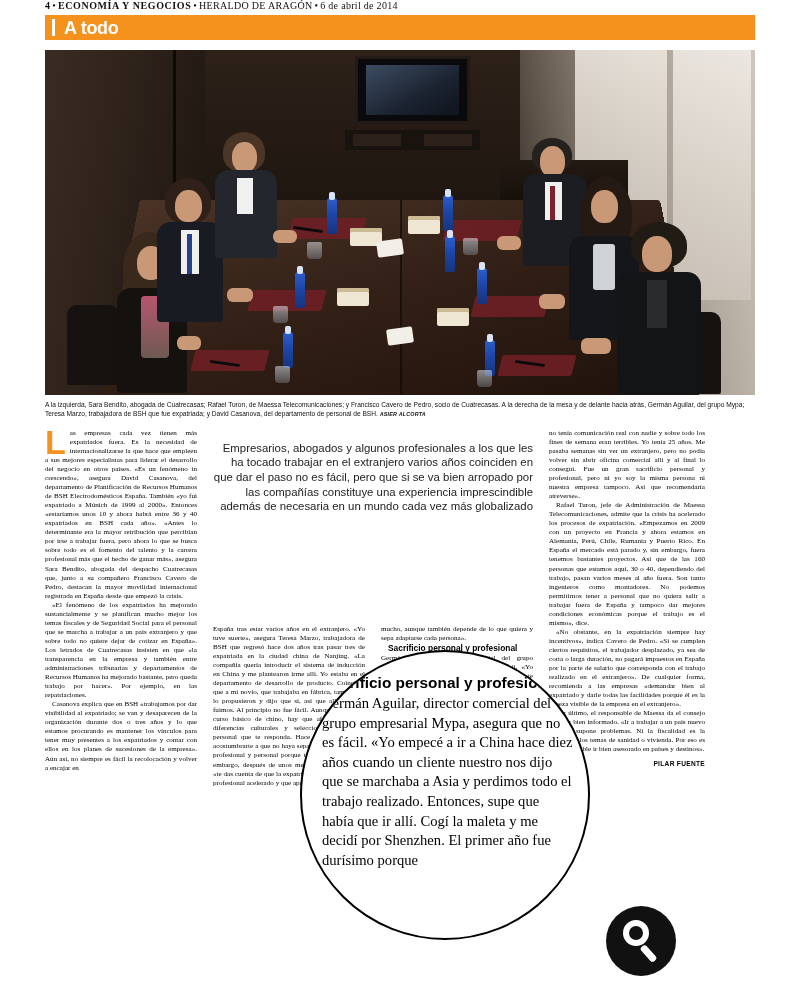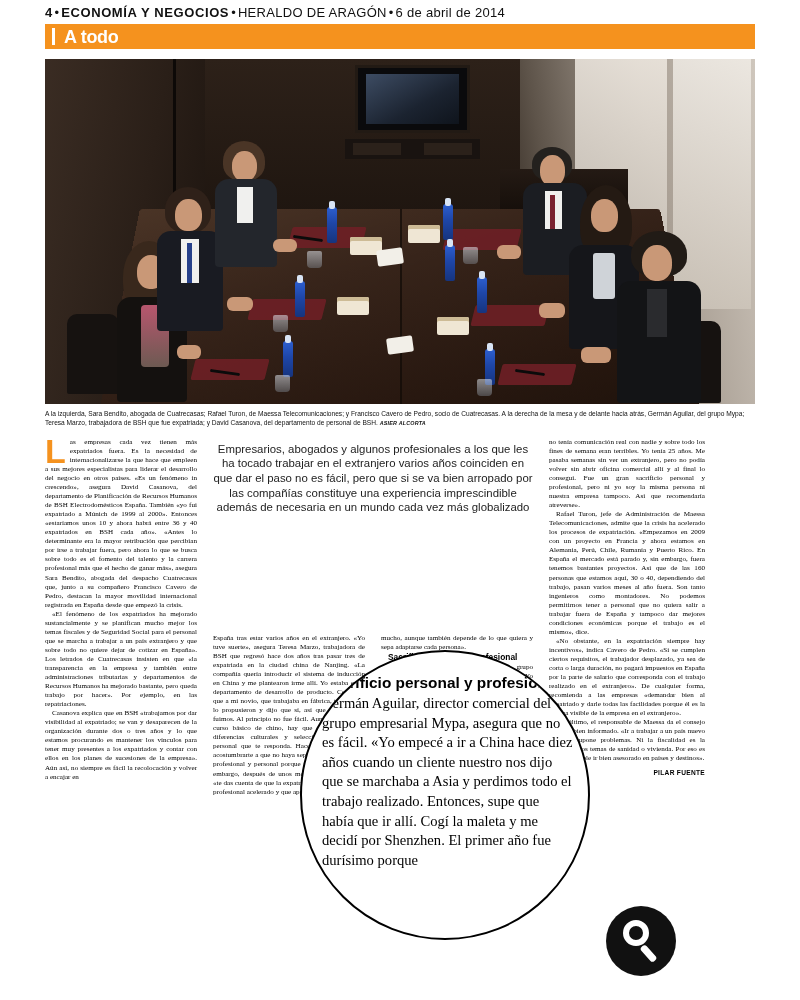--- a/index.html
+++ b/index.html
@@ -9,23 +9,23 @@
     background:#ffffff;
     font-family:"Liberation Serif", serif;
     color:#000;
     overflow:hidden;
     position:relative;
   }
   .page { position:relative; width:800px; height:1000px; padding:0 45px; }
 
   
   .folio {
-    font-family:Liberation Sans, sans-serif;
-    font-size:13px; letter-spacing:.2px;
-    padding-top:5px; color:#111; white-space:nowrap;
+    font-family:Liberation Serif, serif;
+    font-size:10px; letter-spacing:.2px;
+    color:#111; white-space:nowrap;
   }
   .folio .pg { font-weight:bold; }
   .folio .sec { font-weight:bold; letter-spacing:.6px; }
   .folio .sep { margin:0 2px; }
   .folio .paper { letter-spacing:.3px; }
 
   
   .banner {
     margin-top:4px; height:25px; background:#F5921E;
     display:flex; align-items:center; position:relative;
@@ -131,23 +131,23 @@
   .col p.first { text-indent:0; }
 
   
   .dropcap {
     float:left; font-family:"Liberation Sans", sans-serif; font-weight:bold;
     color:#F5921E; font-size:34px; line-height:25px; margin:1px 4px 0 0;
   }
 
   
   .deck {
-    position:absolute; left:168px; top:4px; width:320px;
+    position:absolute; left:168px; top:12px; width:320px;
     font-family:"Liberation Sans", sans-serif;
-    font-size:11.4px; line-height:14.6px; text-align:center; color:#222;
+    font-size:11.4px; line-height:14.6px; text-align:right; color:#222;
   }
   
   .headline {
     position:absolute; left:168px; top:100px; width:332px;
     font-family:"Liberation Sans", sans-serif;
     font-weight:bold; font-size:43px; line-height:40px;
     letter-spacing:-1.6px; color:#000; text-align:left;
   }
   .col.c2 .body-start, .col.c3 .body-start { margin-top:196px; }
 

